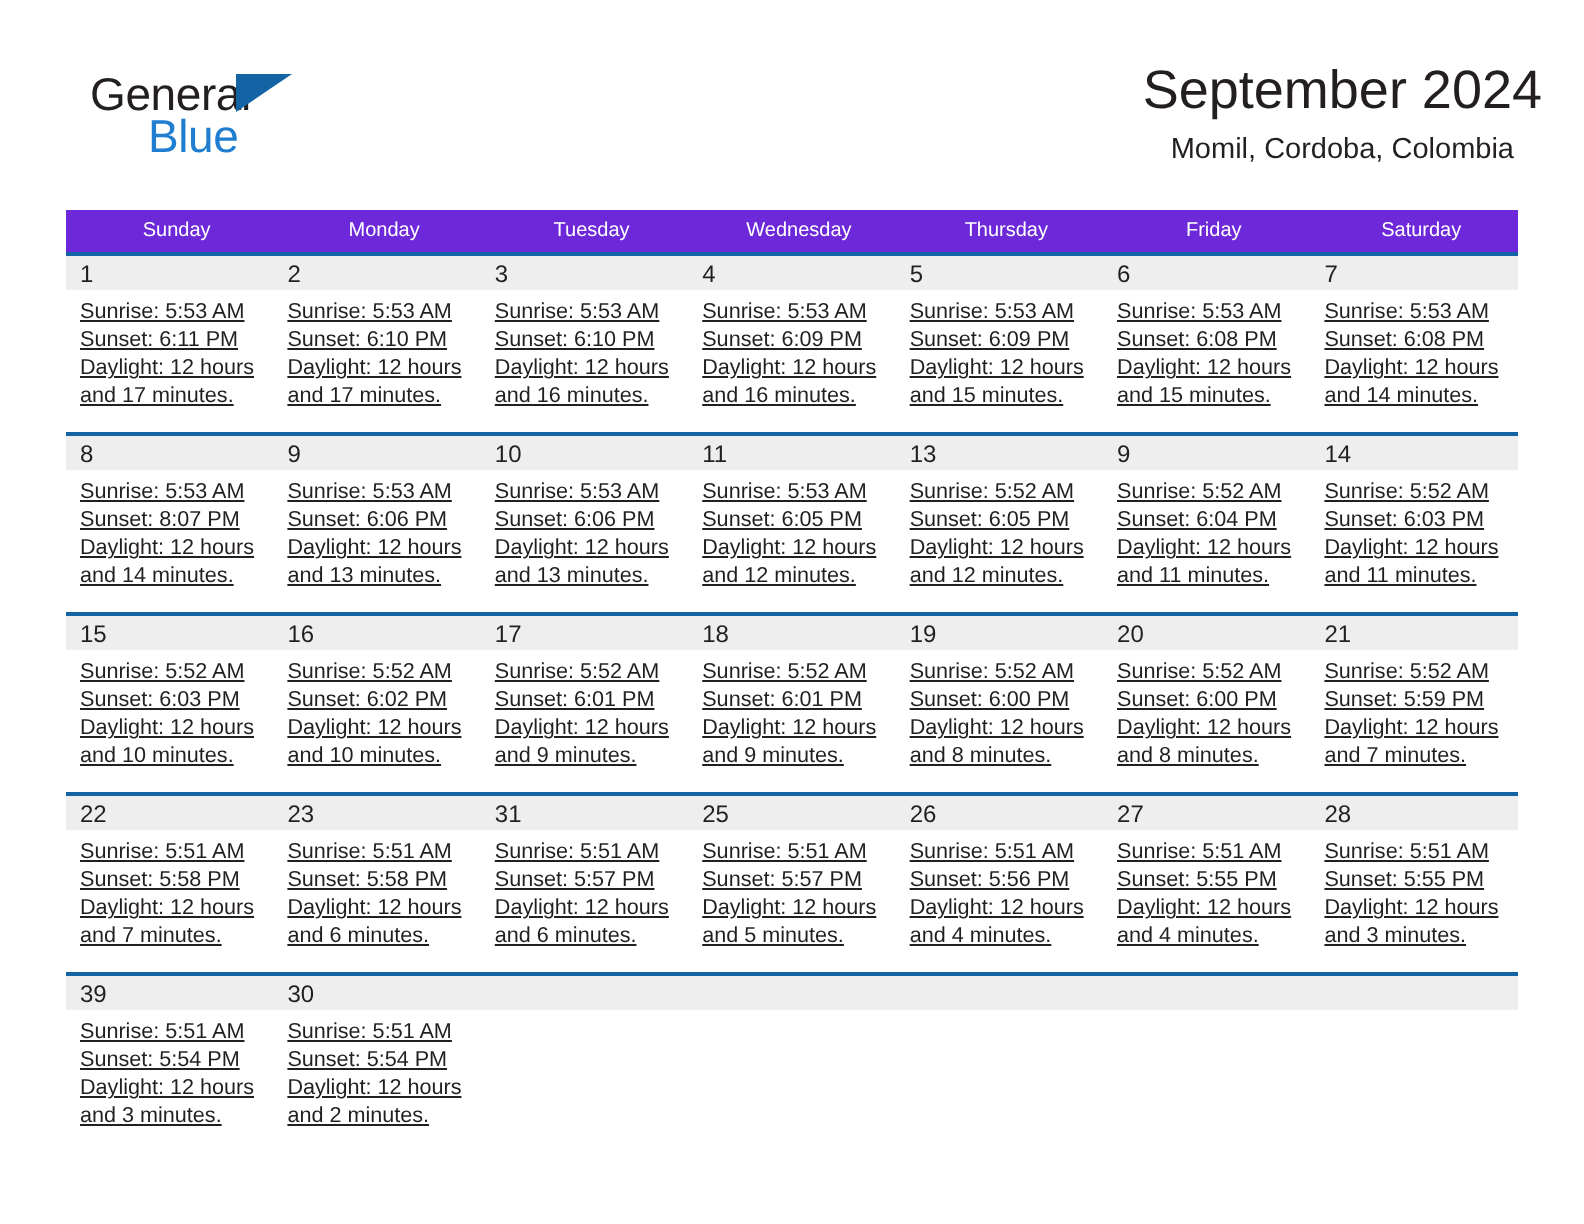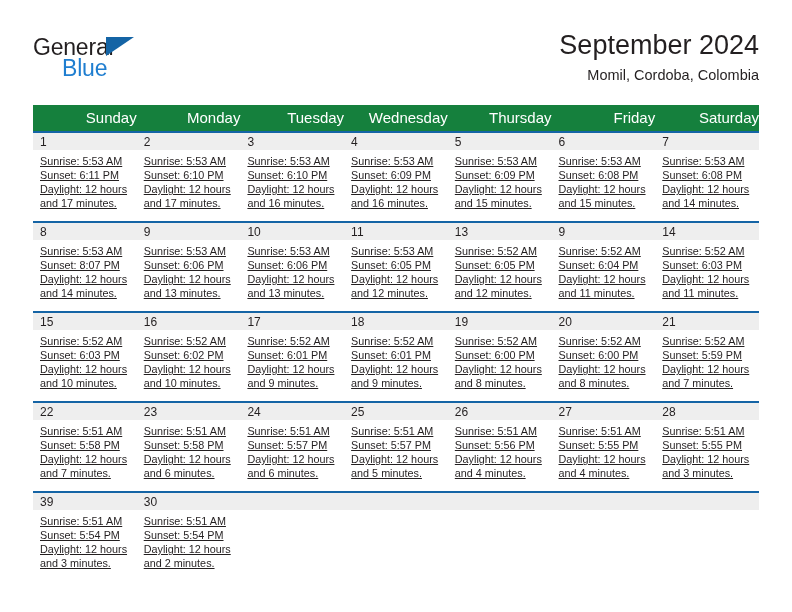--- a/index.html
+++ b/index.html
@@ -18,21 +18,21 @@
   .page {
     position: relative;
     width: 792px;
     height: 612px;
     box-sizing: border-box;
   }
 
   
   .header {
     position: absolute;
-    left: 33px;
+    left: 45px;
     top: 28px;
     width: 726px;
     height: 70px;
   }
 
   .logo {
     position: absolute;
     left: 0;
     top: 6px;
     width: 220px;
@@ -77,38 +77,39 @@
     color: #231f20;
     line-height: 34px;
     white-space: nowrap;
   }
   .cal-subtitle {
     font-size: 14.5px;
     color: #231f20;
     line-height: 22px;
     margin-top: 2px;
     white-space: nowrap;
+    text-align: center;
   }
 
   
   .calendar {
     position: absolute;
     left: 33px;
     top: 105px;
     width: 726px;
     border-collapse: collapse;
     table-layout: fixed;
   }
 
   .dow-row th {
-    background: #15803d;
+    background: #6d28d9;
     color: #ffffff;
-    font-size: 15px;
+    font-size: 10px;
     font-weight: normal;
-    text-align: right;
+    text-align: center;
     padding: 4px 0 5px 7px;
     height: 12px;
     border: none;
   }
 
   .week-row td {
     vertical-align: top;
     padding: 0;
     border: none;
     border-top: 2px solid #1464a5;
@@ -432,21 +433,21 @@
               <div class="cell-lines">
                 <div>Sunrise: 5:51 AM</div>
                 <div>Sunset: 5:58 PM</div>
                 <div>Daylight: 12 hours</div>
                 <div>and 6 minutes.</div>
               </div>
             </div>
           </td>
           <td>
             <div class="cell">
-              <div class="daynum-band">24</div>
+              <div class="daynum-band">31</div>
               <div class="cell-lines">
                 <div>Sunrise: 5:51 AM</div>
                 <div>Sunset: 5:57 PM</div>
                 <div>Daylight: 12 hours</div>
                 <div>and 6 minutes.</div>
               </div>
             </div>
           </td>
           <td>
             <div class="cell">

